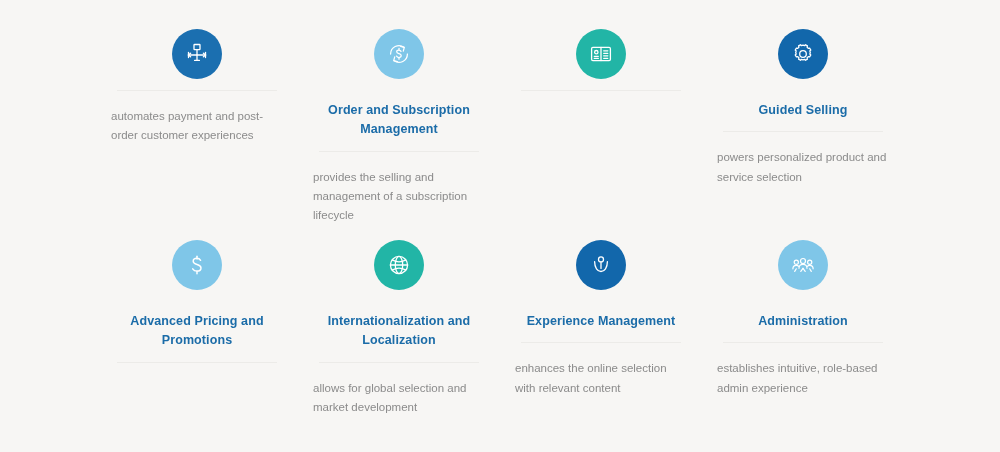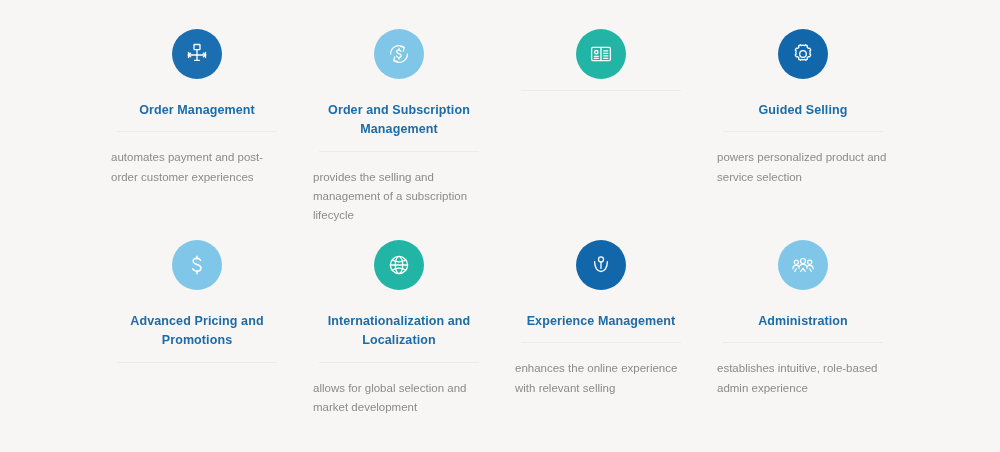--- a/index.html
+++ b/index.html
@@ -86,21 +86,20 @@
           <line x1="4.5" y1="14" x2="21.5" y2="14"></line>
           <line x1="4.5" y1="11.4" x2="4.5" y2="16.6"></line>
           <line x1="21.5" y1="11.4" x2="21.5" y2="16.6"></line>
           <line x1="13" y1="14" x2="13" y2="19.4"></line>
           <line x1="10.6" y1="19.4" x2="15.4" y2="19.4"></line>
           <polyline points="6.6,12.2 4.3,14 6.6,15.8"></polyline>
           <polyline points="19.4,12.2 21.7,14 19.4,15.8"></polyline>
         </svg>
       </span>
     </div>
-    <div class="card-title">Order Management</div>
     <div class="card-divider"></div>
     <div class="card-desc">automates payment and post-order customer experiences</div>
   </div>
 
   <div class="feature-card row-1">
     <div class="icon-circle" style="background:#7fc6e8">
       <span>
         <svg width="26" height="26" viewBox="0 0 26 26" fill="none" stroke="#ffffff" stroke-width="1.25" stroke-linecap="round" stroke-linejoin="round">
           <path d="M4.6 13a8.4 8.4 0 0 1 13.3-6.8"></path>
           <polyline points="14.6,5.3 18.3,6.4 17.3,10.1"></polyline>
@@ -186,21 +185,21 @@
       <span>
         <svg width="26" height="26" viewBox="0 0 26 26" fill="none" stroke="#ffffff" stroke-width="1.3" stroke-linecap="round" stroke-linejoin="round">
           <circle cx="13" cy="7.4" r="2.5"></circle>
           <line x1="13" y1="9.9" x2="13" y2="16.4"></line>
           <path d="M6.6 9.6c0 6.0 2.9 9.9 6.4 9.9s6.4-3.9 6.4-9.9"></path>
         </svg>
       </span>
     </div>
     <div class="card-title">Experience Management</div>
     <div class="card-divider"></div>
-    <div class="card-desc">enhances the online experience with relevant selling</div>
+    <div class="card-desc">enhances the online selection with relevant content</div>
   </div>
 
   <div class="feature-card row-2">
     <div class="icon-circle" style="background:#7fc6e8">
       <span>
         <svg width="26" height="26" viewBox="0 0 26 26" fill="none" stroke="#ffffff" stroke-width="1.2" stroke-linecap="round" stroke-linejoin="round">
           <circle cx="13" cy="9.0" r="2.5"></circle>
           <path d="M9.0 16.3c0-2.3 1.8-3.9 4.0-3.9s4.0 1.6 4.0 3.9"></path>
           <circle cx="6.3" cy="10.3" r="2.1"></circle>
           <path d="M2.9 16.8c0-2.0 1.5-3.4 3.4-3.4 1.0 0 1.9.4 2.5 1.0"></path>

